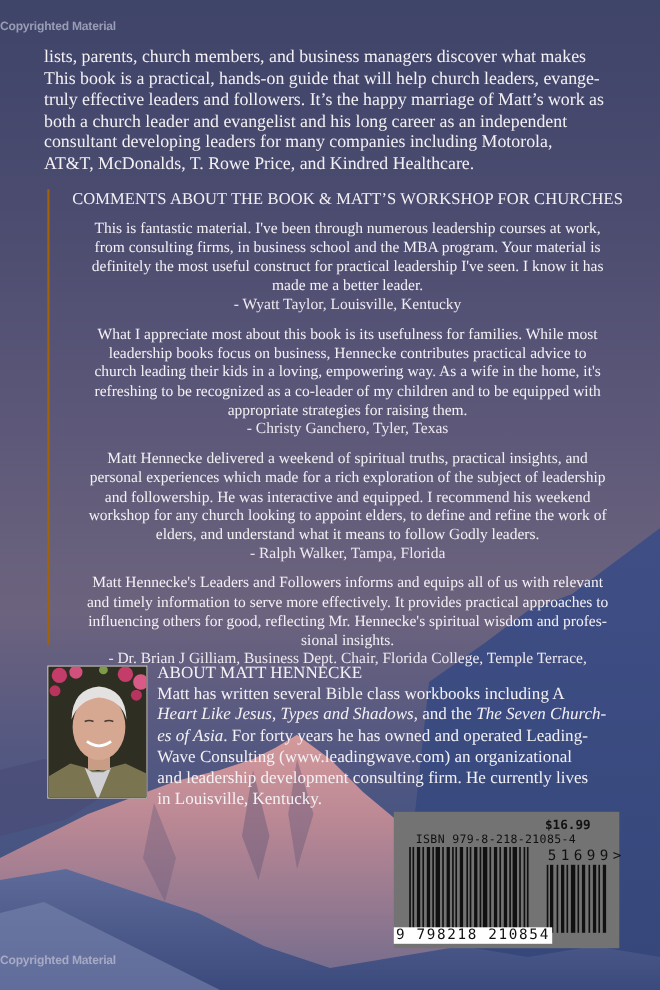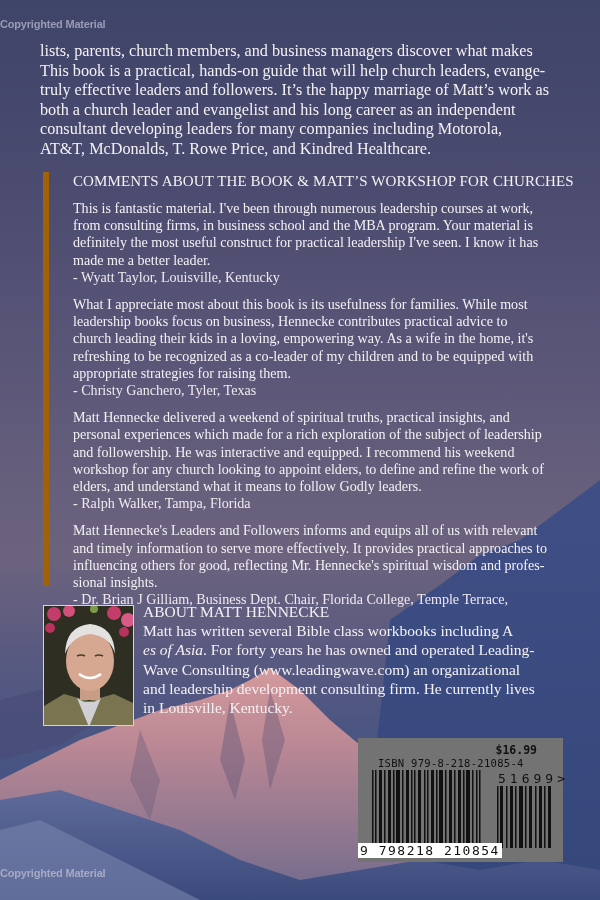--- a/index.html
+++ b/index.html
@@ -21,22 +21,23 @@
     .copyright-top { top: 18px; }
     .copyright-bottom { top: 867px; color: #a7aac4; }
 
     .intro {
       position: absolute; left: 40px; top: 42px; width: 530px;
       font-size: 16.2px; line-height: 19.5px; color: #f4f1f4;
     }
 
     .comments {
       position: absolute; left: 43px; top: 172px; width: 540px; height: 414px;
-      border-left: 6px solid #a16207;
-      padding-left: 24px;
+      border-left: 2px solid #a16207;
+      padding-left: 4px;
+      text-align: center;
     }
     .comments-heading {
       font-size: 15px; line-height: 18px; letter-spacing: 0.1px; margin-bottom: 10px; color: #f4f1f4;
     }
     .quote { margin-bottom: 10px; }
     .quote-text {
       font-size: 14.1px; line-height: 17.2px; color: #f4f1f4;
     }
     .quote-author {
       font-size: 14.1px; line-height: 17.2px; color: #efe9ef;
@@ -199,20 +200,21 @@
       <path d="M35 68 Q46 76 57 68" stroke="#fff" stroke-width="2.5" fill="none"></path>
 
       <path d="M33 50 Q37 48 41 50" stroke="#4a3a30" stroke-width="1.5" fill="none"></path>
       <path d="M51 50 Q55 48 59 50" stroke="#4a3a30" stroke-width="1.5" fill="none"></path>
     </svg>
   </div>
   <div class="about-body">
     <div class="about-heading">ABOUT MATT HENNECKE</div>
     <div class="about-text">
       <div>Matt has written several Bible class workbooks including A</div>
+      <div><i>Heart Like Jesus</i><span>, </span><i>Types and Shadows</i><span>, and the </span><i>The Seven Church-</i></div>
       <div><i>es of Asia</i><span>. For forty years he has owned and operated Leading-</span></div>
       <div>Wave Consulting (www.leadingwave.com) an organizational</div>
       <div>and leadership development consulting firm. He currently lives</div>
       <div>in Louisville, Kentucky.</div>
     </div>
   </div>
 </div>
 
 <div class="barcode-box">
   <div class="price">$16.99</div>

